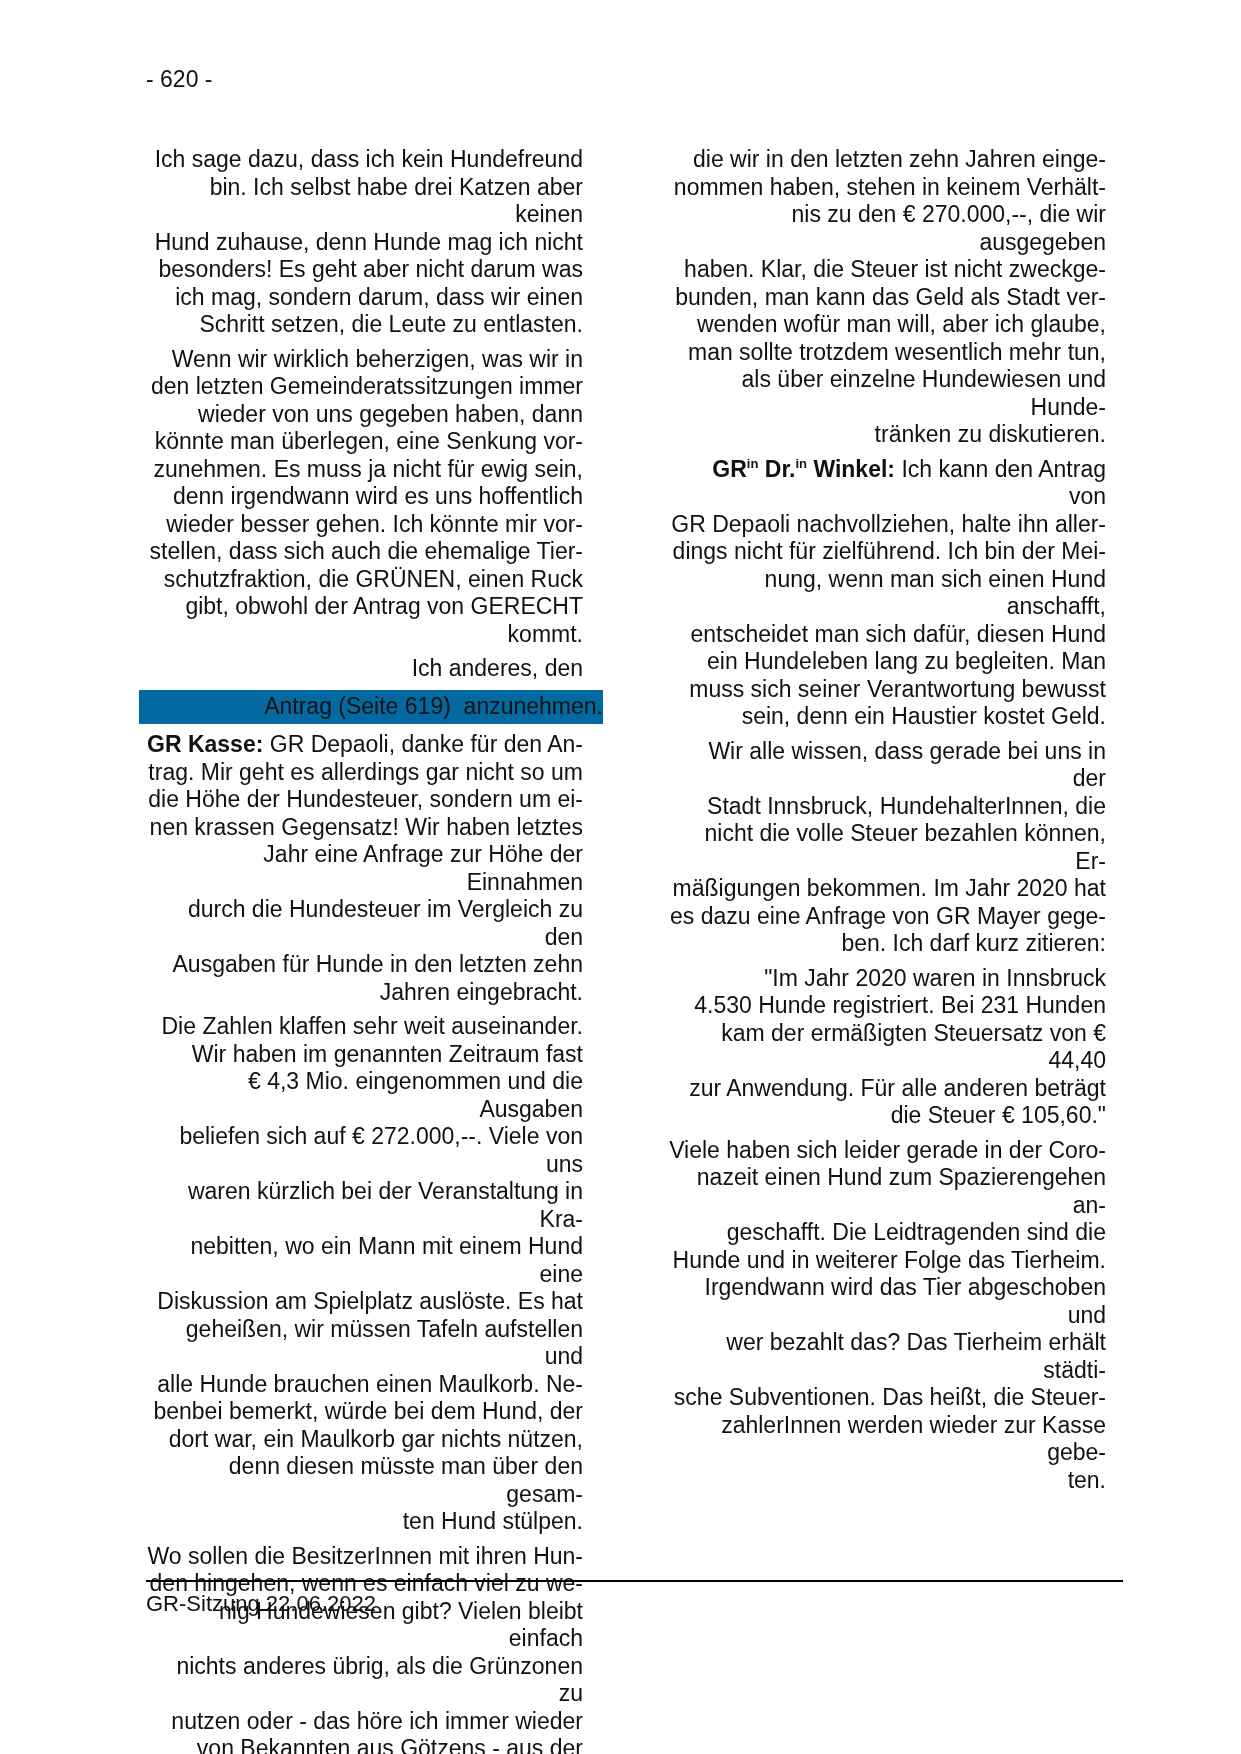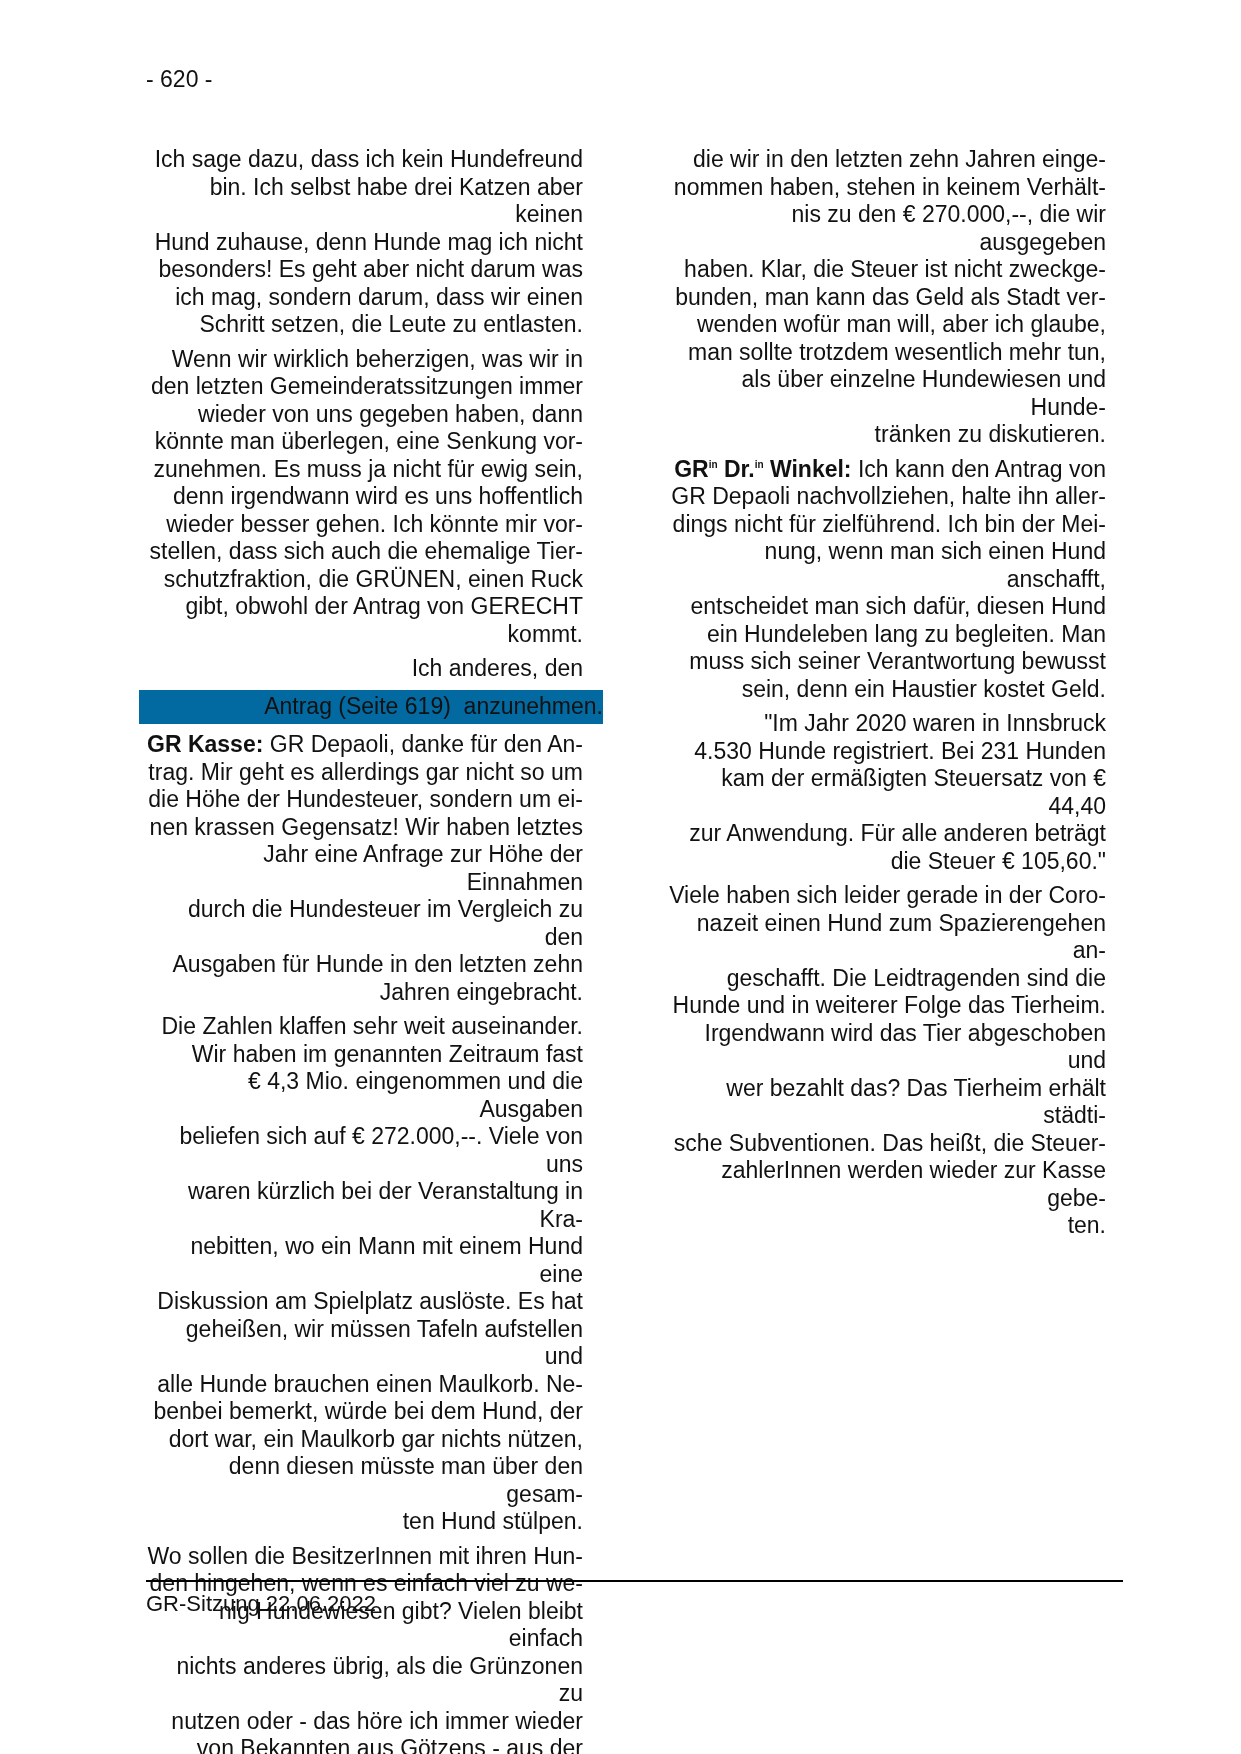--- a/index.html
+++ b/index.html
@@ -32,21 +32,21 @@
   .col { width: 437px; flex: 0 0 437px; }
   p.para {
     margin: 0 0 7px 0;
     font-size: 23px;
     line-height: 27.5px;
     white-space: pre-line;
     text-align: right;
   }
   p.para b { font-weight: bold; }
   p.para sup {
-    font-size: 10px;
+    font-size: 13px;
     line-height: 0;
     vertical-align: super;
     font-weight: bold;
   }
   p.highlight {
     margin-left: -7px;
     margin-right: -20px;
     padding: 3px 0 4px 17px;
   }
   p.quote { text-indent: -7px; }
@@ -129,20 +129,26 @@
 als über einzelne Hundewiesen und Hunde-
 tränken zu diskutieren.</p>
         <p class="para"><b>GR<sup>in</sup> Dr.<sup>in</sup> Winkel:</b> Ich kann den Antrag von
 GR Depaoli nachvollziehen, halte ihn aller-
 dings nicht für zielführend. Ich bin der Mei-
 nung, wenn man sich einen Hund anschafft,
 entscheidet man sich dafür, diesen Hund
 ein Hundeleben lang zu begleiten. Man
 muss sich seiner Verantwortung bewusst
 sein, denn ein Haustier kostet Geld.</p>
+        <p class="para">Wir alle wissen, dass gerade bei uns in der
+Stadt Innsbruck, HundehalterInnen, die
+nicht die volle Steuer bezahlen können, Er-
+mäßigungen bekommen. Im Jahr 2020 hat
+es dazu eine Anfrage von GR Mayer gege-
+ben. Ich darf kurz zitieren:</p>
         <p class="para quote">"Im Jahr 2020 waren in Innsbruck
 4.530 Hunde registriert. Bei 231 Hunden
 kam der ermäßigten Steuersatz von € 44,40
 zur Anwendung. Für alle anderen beträgt
 die Steuer € 105,60."</p>
         <p class="para">Viele haben sich leider gerade in der Coro-
 nazeit einen Hund zum Spazierengehen an-
 geschafft. Die Leidtragenden sind die
 Hunde und in weiterer Folge das Tierheim.
 Irgendwann wird das Tier abgeschoben und

